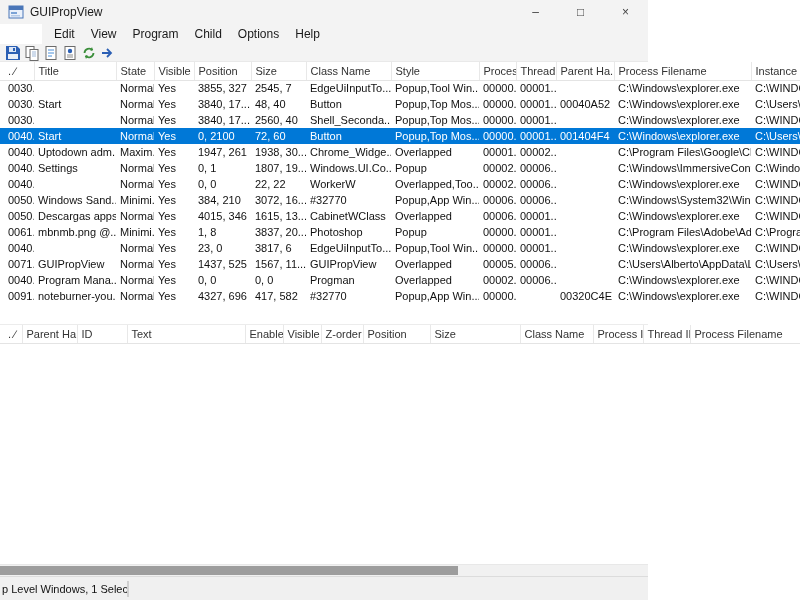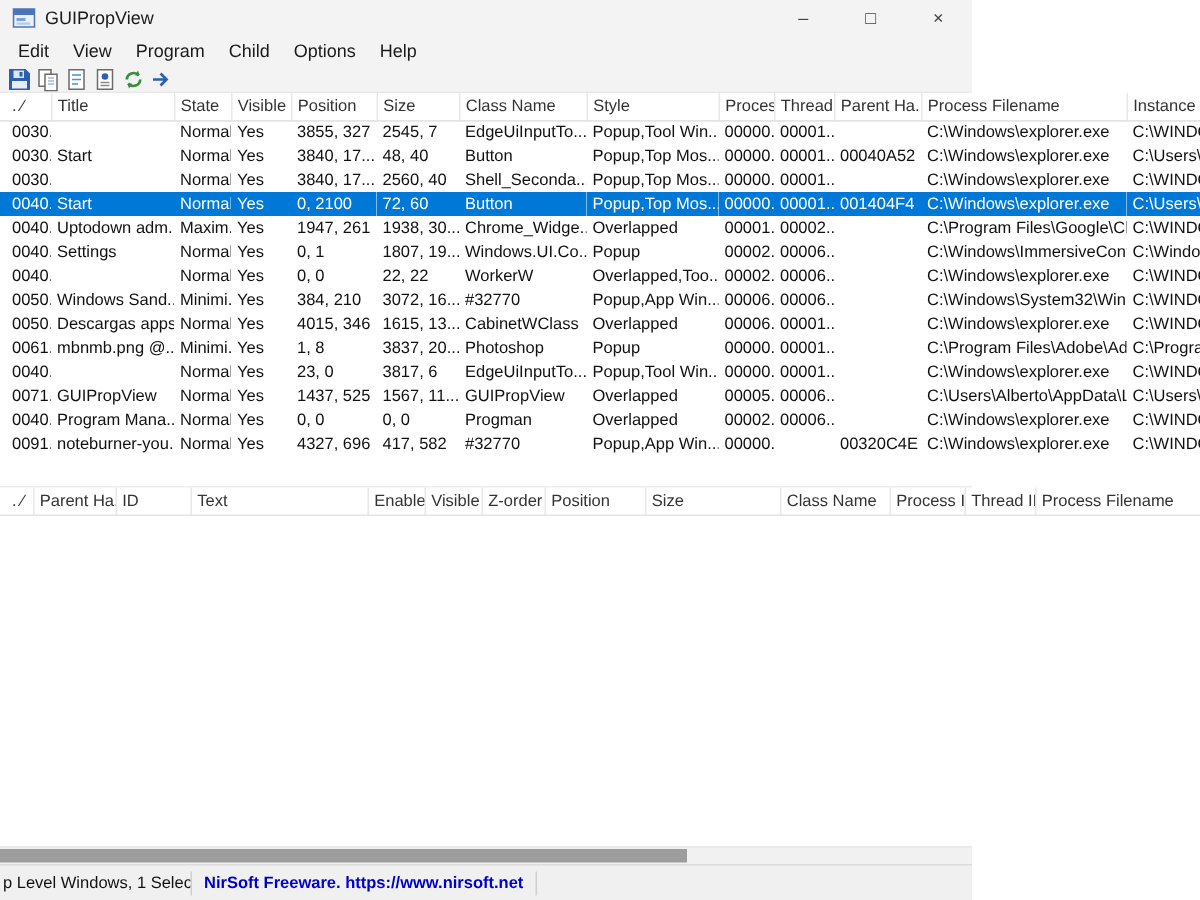--- a/index.html
+++ b/index.html
@@ -9,21 +9,21 @@
 
   
   .titlebar { height:24px; background:#f3f3f3; display:flex; align-items:center; flex:0 0 auto; }
   .app-icon { width:16px; height:16px; margin:0 6px 0 8px; display:inline-flex; }
   .titlebar .title { font-size:12px; color:#1a1a1a; }
   .win-controls { margin-left:auto; display:flex; height:100%; }
   .wc { width:45px; height:100%; display:flex; align-items:center; justify-content:center;
         font-size:12px; color:#444; }
 
   
-  .menubar { height:20px; background:#f3f3f3; display:flex; align-items:center; padding-left:4px; flex:0 0 auto; }
+  .menubar { height:20px; background:#f3f3f3; display:flex; align-items:center; padding-left:4px; flex:0 0 auto;margin-left:42px; }
   .menu-item { font-size:12px; color:#1a1a1a; padding:2px 8px; }
 
   
   .toolbar { height:18px; background:#f3f3f3; display:flex; align-items:center; padding-left:5px; gap:3px;
              border-bottom:1px solid #e9e9e9; flex:0 0 auto; }
   .tb-icon { width:16px; height:16px; display:inline-flex; }
   .tb-icon svg { width:16px; height:16px; }
 
   
   table { width:800px; table-layout:fixed; border-collapse:collapse; font-size:11px; color:#111; }
@@ -417,17 +417,16 @@
 
   <div class="filler"></div>
 
   <div class="hscroll">
     <div class="hscroll-thumb"></div>
   </div>
 
   <div class="statusbar">
     <div class="status-pane first">p Level Windows, 1 Selected</div>
     <div class="status-sep"></div>
-    <div class="status-link">NirSoft Freeware. https://www.nirsoft.net</div>
     <div class="status-sep"></div>
   </div>
 
 </div>
 
 </body></html>

